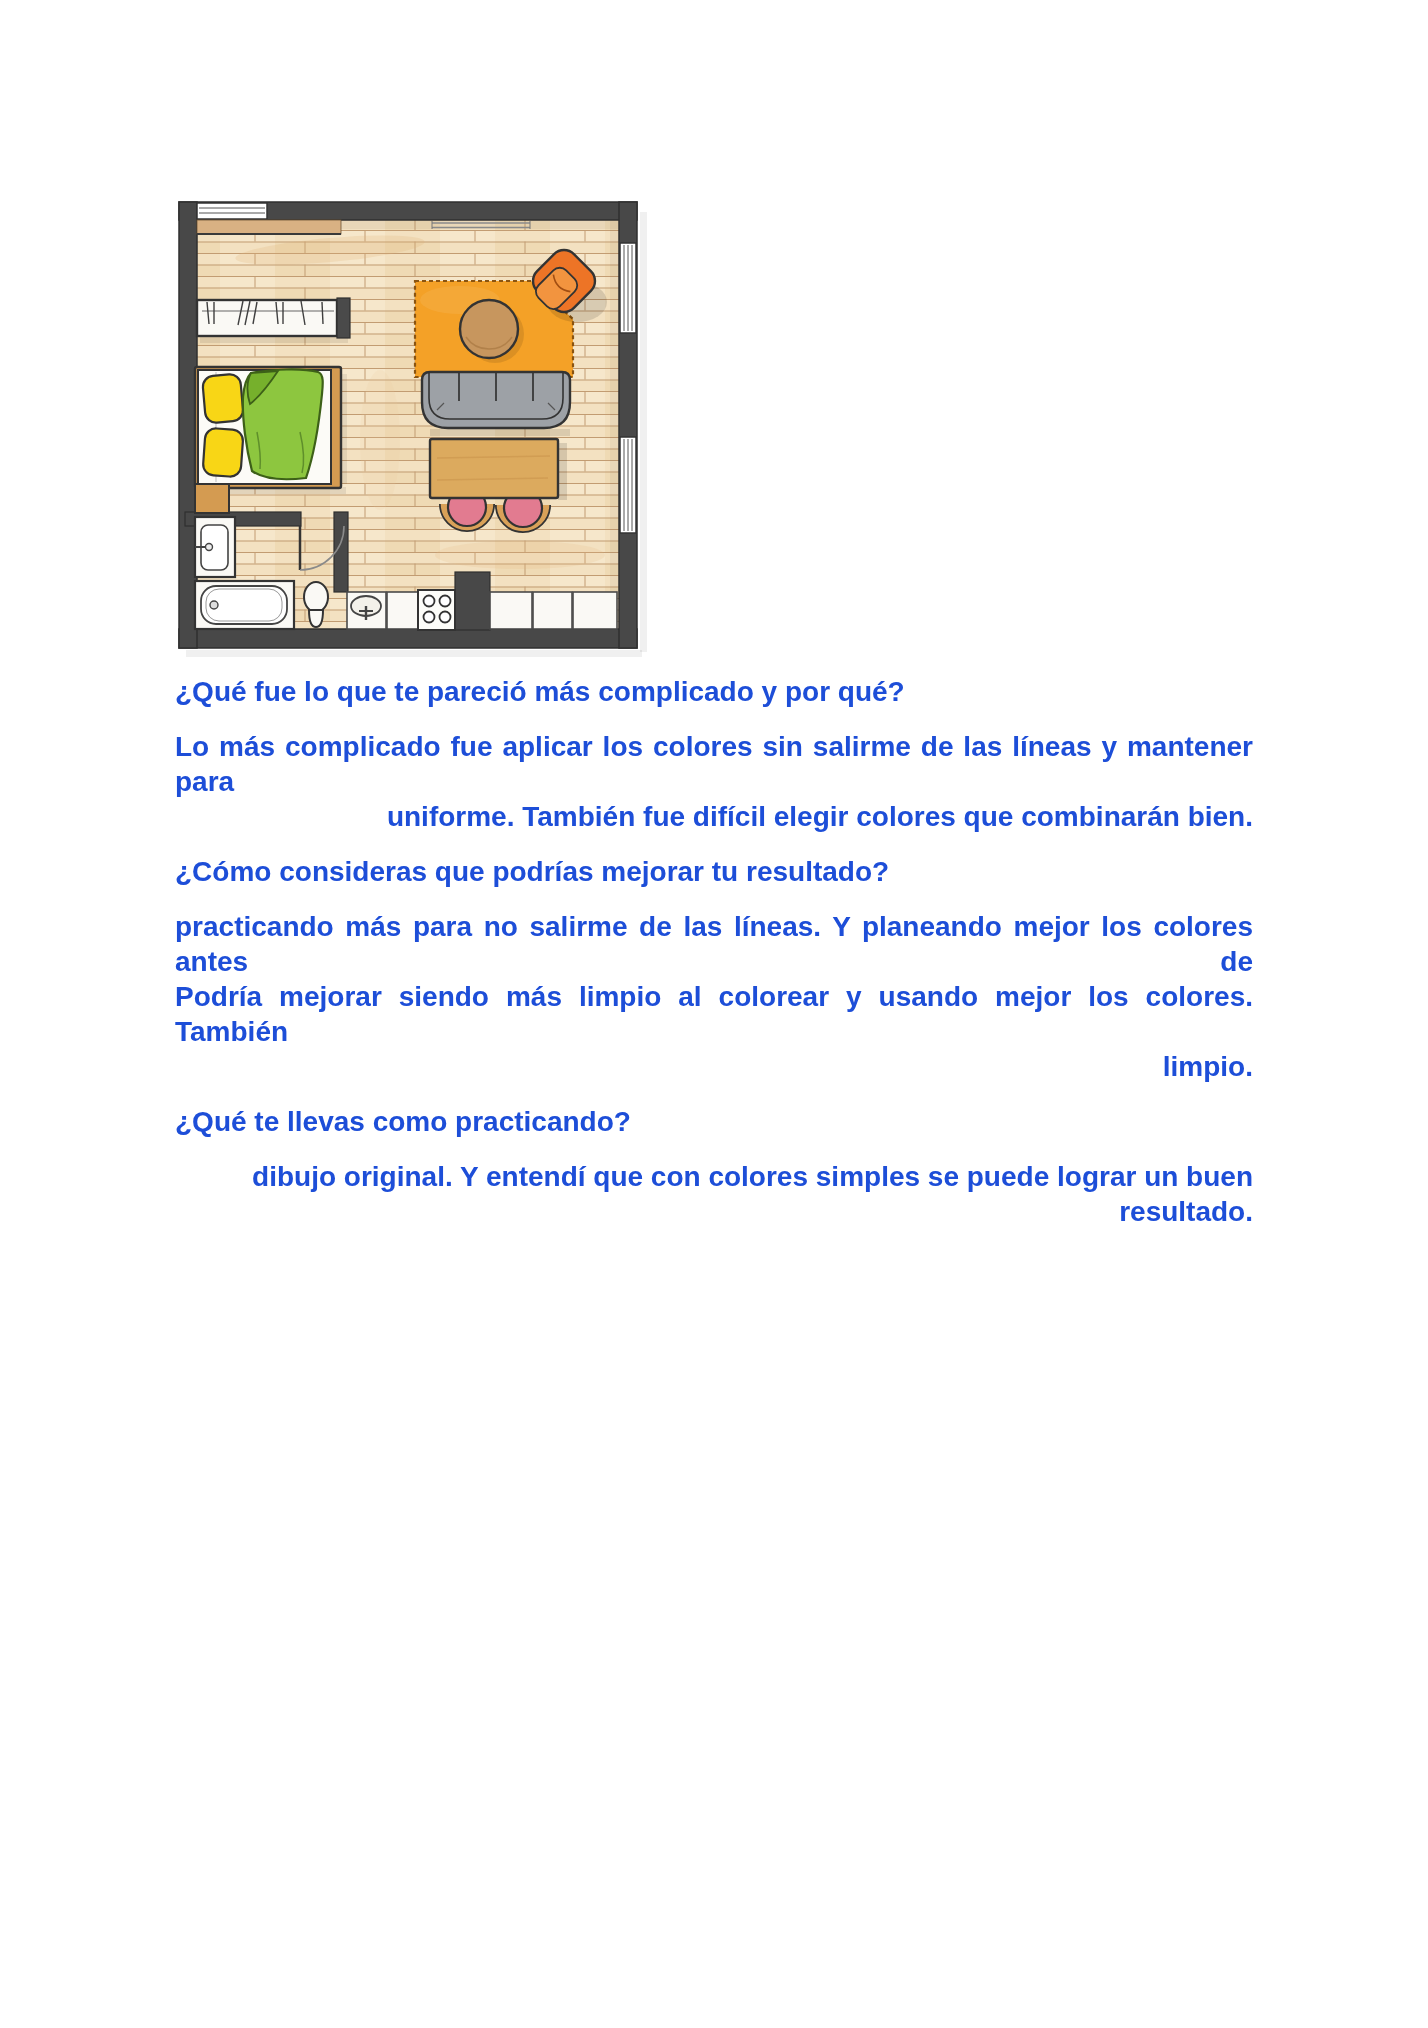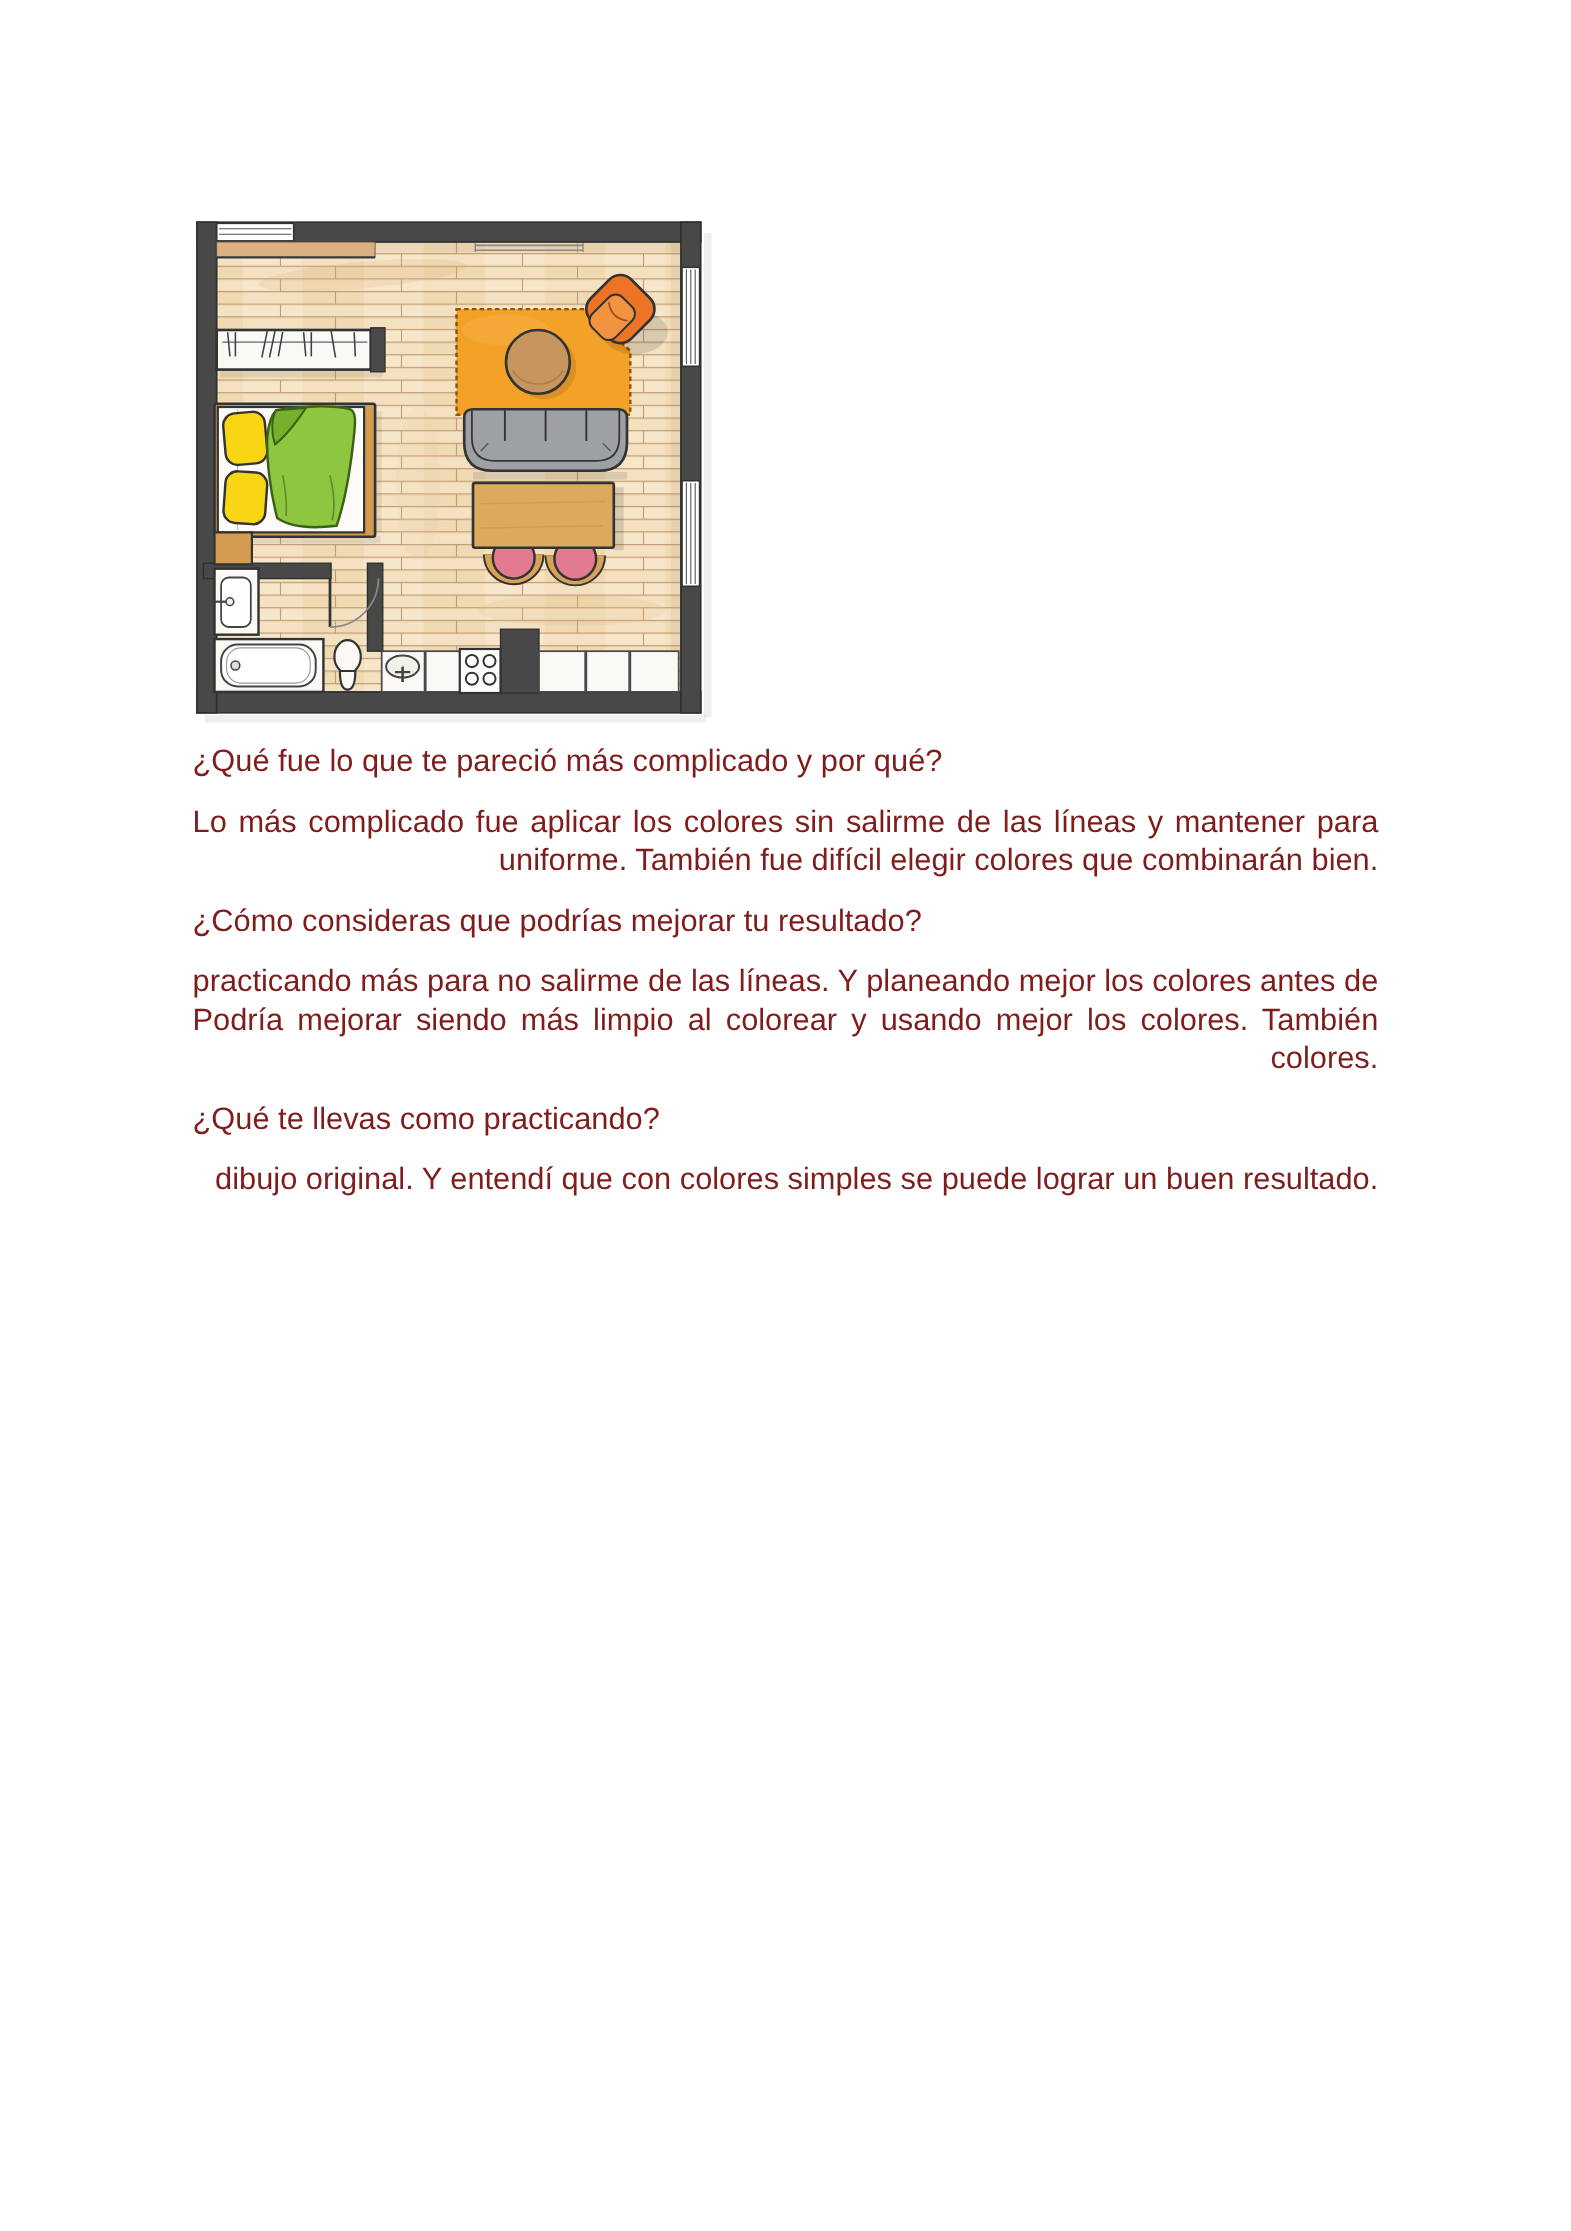--- a/index.html
+++ b/index.html
@@ -1,20 +1,20 @@
 <!DOCTYPE html>
 <html><head>
 <meta charset="utf-8">
 <style>
   html,body{margin:0;padding:0;background:#fff;}
   .page{position:relative;width:1428px;height:2028px;background:#ffffff;overflow:hidden;
         font-family:"Liberation Sans",sans-serif;}
   .plan-svg{position:absolute;left:0;top:0;}
   .doc-text{position:absolute;left:175px;top:674px;width:1078px;
-            font-size:28px;line-height:35px;color:#7f1d1d;}
+            font-size:28px;line-height:35px;color:#1d4ed8;font-weight:bold;}
   .blk{margin:0 0 20px 0;}
   .ln{white-space:nowrap;}
   .j{text-align:justify;text-align-last:justify;white-space:normal;}
   .q{text-align:left;}
   .last{text-align:right;white-space:normal;}
 </style>
 </head>
 <body>
 
 <div class="page">
@@ -214,21 +214,21 @@
     <div class="blk">
       <div class="ln j">Lo más complicado fue aplicar los colores sin salirme de las líneas y mantener para</div>
       <div class="ln last">uniforme. También fue difícil elegir colores que combinarán bien.</div>
     </div>
     <div class="blk">
       <div class="ln q">¿Cómo consideras que podrías mejorar tu resultado?</div>
     </div>
     <div class="blk">
       <div class="ln j">practicando más para no salirme de las líneas. Y planeando mejor los colores antes de</div>
       <div class="ln j">Podría mejorar siendo más limpio al colorear y usando mejor los colores. También</div>
-      <div class="ln last">colores.</div>
+      <div class="ln last">limpio.</div>
     </div>
     <div class="blk">
       <div class="ln q">¿Qué te llevas como practicando?</div>
     </div>
     <div class="blk">
       <div class="ln last">dibujo original. Y entendí que con colores simples se puede lograr un buen resultado.</div>
     </div>
   </div>
 
 </div>

